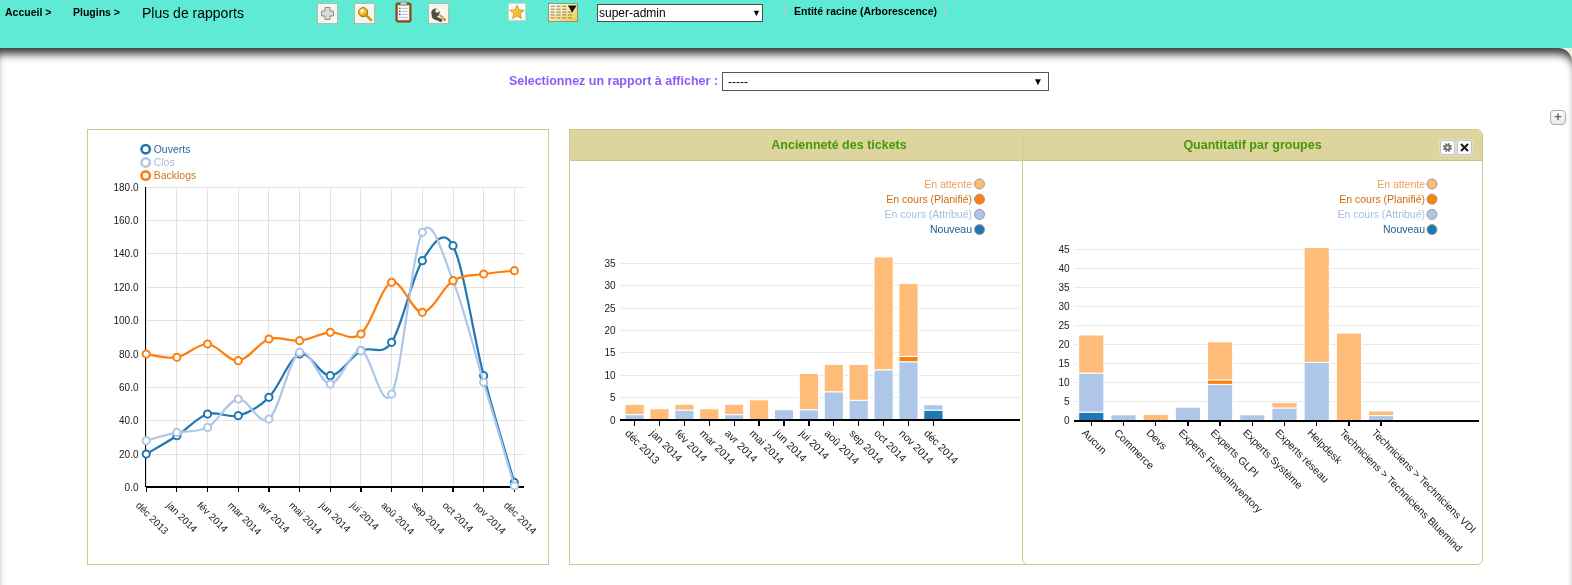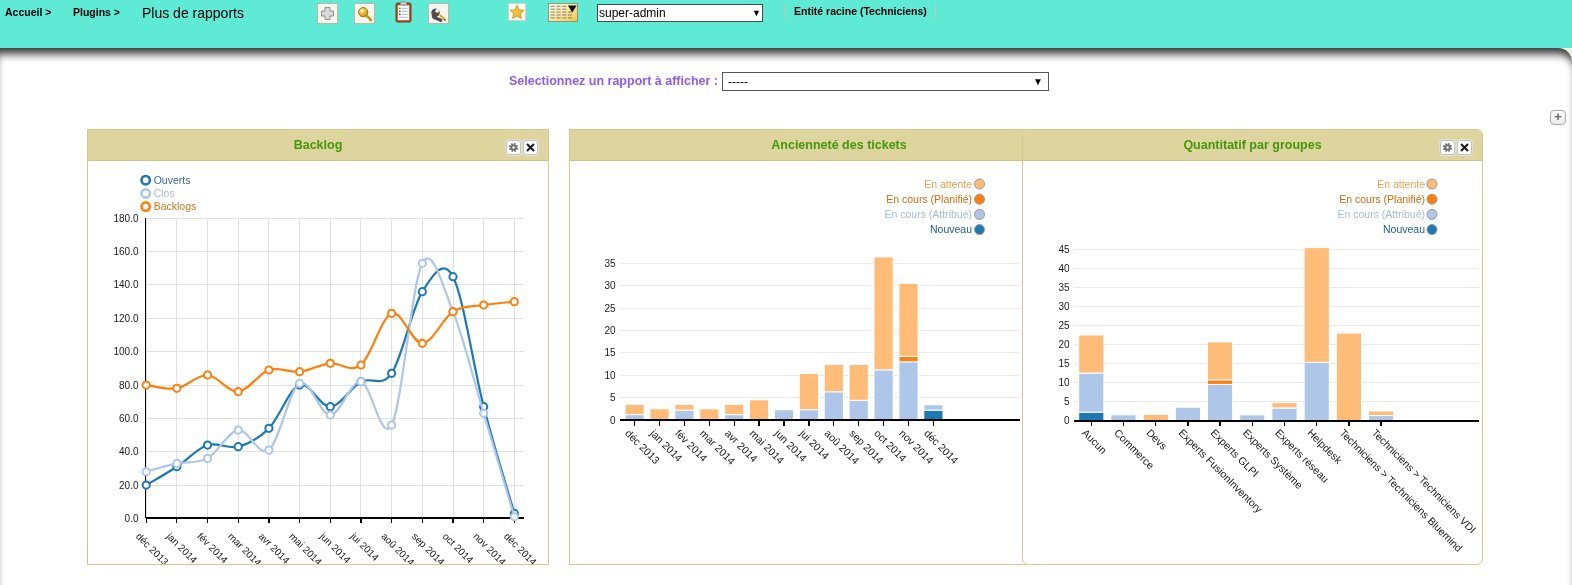--- a/index.html
+++ b/index.html
@@ -142,61 +142,37 @@
           <line x1="24" y1="18" x2="29" y2="18"></line>
       </g>
       <path d="M24 3 L34.5 3 L29.2 11.5 Z" fill="#111"></path>
     </svg>
   </div>
 
   <div class="profile-select">
     <span>super-admin</span>
     <span class="arrow">▼</span>
   </div>
-  <div class="entity-label">Entité racine (Techniciens)</div>
+  <div class="entity-label">Entité racine (Arborescence)</div>
 </div>
 
 <div class="content">
 
   <div class="selector-row">
     <span class="selector-label">Selectionnez un rapport à afficher :</span>
     <span class="report-select">
       <span>-----</span>
       <span class="arrow">▼</span>
     </span>
   </div>
 
   <div class="add-widget-button">+</div>
 
   <div class="charts">
     <div class="panel panel-1">
-      <div class="panel-header">
-        <div class="panel-title">Backlog</div>
-        <div class="panel-btn btn-config">
-          <svg width="11" height="11" viewBox="0 0 11 11" class="gear-svg">
-              <g>
-                <line x1="7.754494510833709" y1="6.322954737893083" x2="9.821114479097943" y2="7.077329914295076" stroke="#6e6e6e" stroke-width="1.7"></line>
-                <line x1="6.512251480984567" y1="7.676085232532161" x2="7.440148671887087" y2="9.670830029019974" stroke="#6e6e6e" stroke-width="1.7"></line>
-                <line x1="4.677045262106916" y1="7.754494510833709" x2="3.9226700857049237" y2="9.821114479097943" stroke="#6e6e6e" stroke-width="1.7"></line>
-                <line x1="3.323914767467839" y1="6.512251480984567" x2="1.3291699709800247" y2="7.440148671887087" stroke="#6e6e6e" stroke-width="1.7"></line>
-                <line x1="3.2455054891662907" y1="4.677045262106917" x2="1.1788855209020577" y2="3.922670085704924" stroke="#6e6e6e" stroke-width="1.7"></line>
-                <line x1="4.487748519015431" y1="3.3239147674678393" x2="3.5598513281129107" y2="1.3291699709800255" stroke="#6e6e6e" stroke-width="1.7"></line>
-                <line x1="6.322954737893082" y1="3.2455054891662902" x2="7.077329914295074" y2="1.1788855209020568" stroke="#6e6e6e" stroke-width="1.7"></line>
-                <line x1="7.676085232532161" y1="4.487748519015431" x2="9.670830029019974" y2="3.5598513281129103" stroke="#6e6e6e" stroke-width="1.7"></line>
-              </g>
-              <circle cx="5.5" cy="5.5" r="3.1" fill="#6e6e6e"></circle>
-              <circle cx="5.5" cy="5.5" r="1.2" fill="#fff"></circle>
-            </svg>
-        </div>
-        <div class="panel-btn btn-close">
-          <svg width="11" height="11" viewBox="0 0 11 11">
-              <path d="M2 2 L9 9 M9 2 L2 9" stroke="#1a1a1a" stroke-width="2"></path>
-            </svg>
-        </div>
-      </div>
       <div class="panel-body" id="chart0">
           <svg width="460" height="403">
             <line x1="58.2" y1="57.3" x2="58.2" y2="357.4" stroke="#e2e2e2" shape-rendering="crispEdges"></line>
             <line x1="88.88" y1="57.3" x2="88.88" y2="357.4" stroke="#e2e2e2" shape-rendering="crispEdges"></line>
             <line x1="119.56" y1="57.3" x2="119.56" y2="357.4" stroke="#e2e2e2" shape-rendering="crispEdges"></line>
             <line x1="150.24" y1="57.3" x2="150.24" y2="357.4" stroke="#e2e2e2" shape-rendering="crispEdges"></line>
             <line x1="180.92000000000002" y1="57.3" x2="180.92000000000002" y2="357.4" stroke="#e2e2e2" shape-rendering="crispEdges"></line>
             <line x1="211.60000000000002" y1="57.3" x2="211.60000000000002" y2="357.4" stroke="#e2e2e2" shape-rendering="crispEdges"></line>
             <line x1="242.27999999999997" y1="57.3" x2="242.27999999999997" y2="357.4" stroke="#e2e2e2" shape-rendering="crispEdges"></line>
             <line x1="272.96" y1="57.3" x2="272.96" y2="357.4" stroke="#e2e2e2" shape-rendering="crispEdges"></line>

